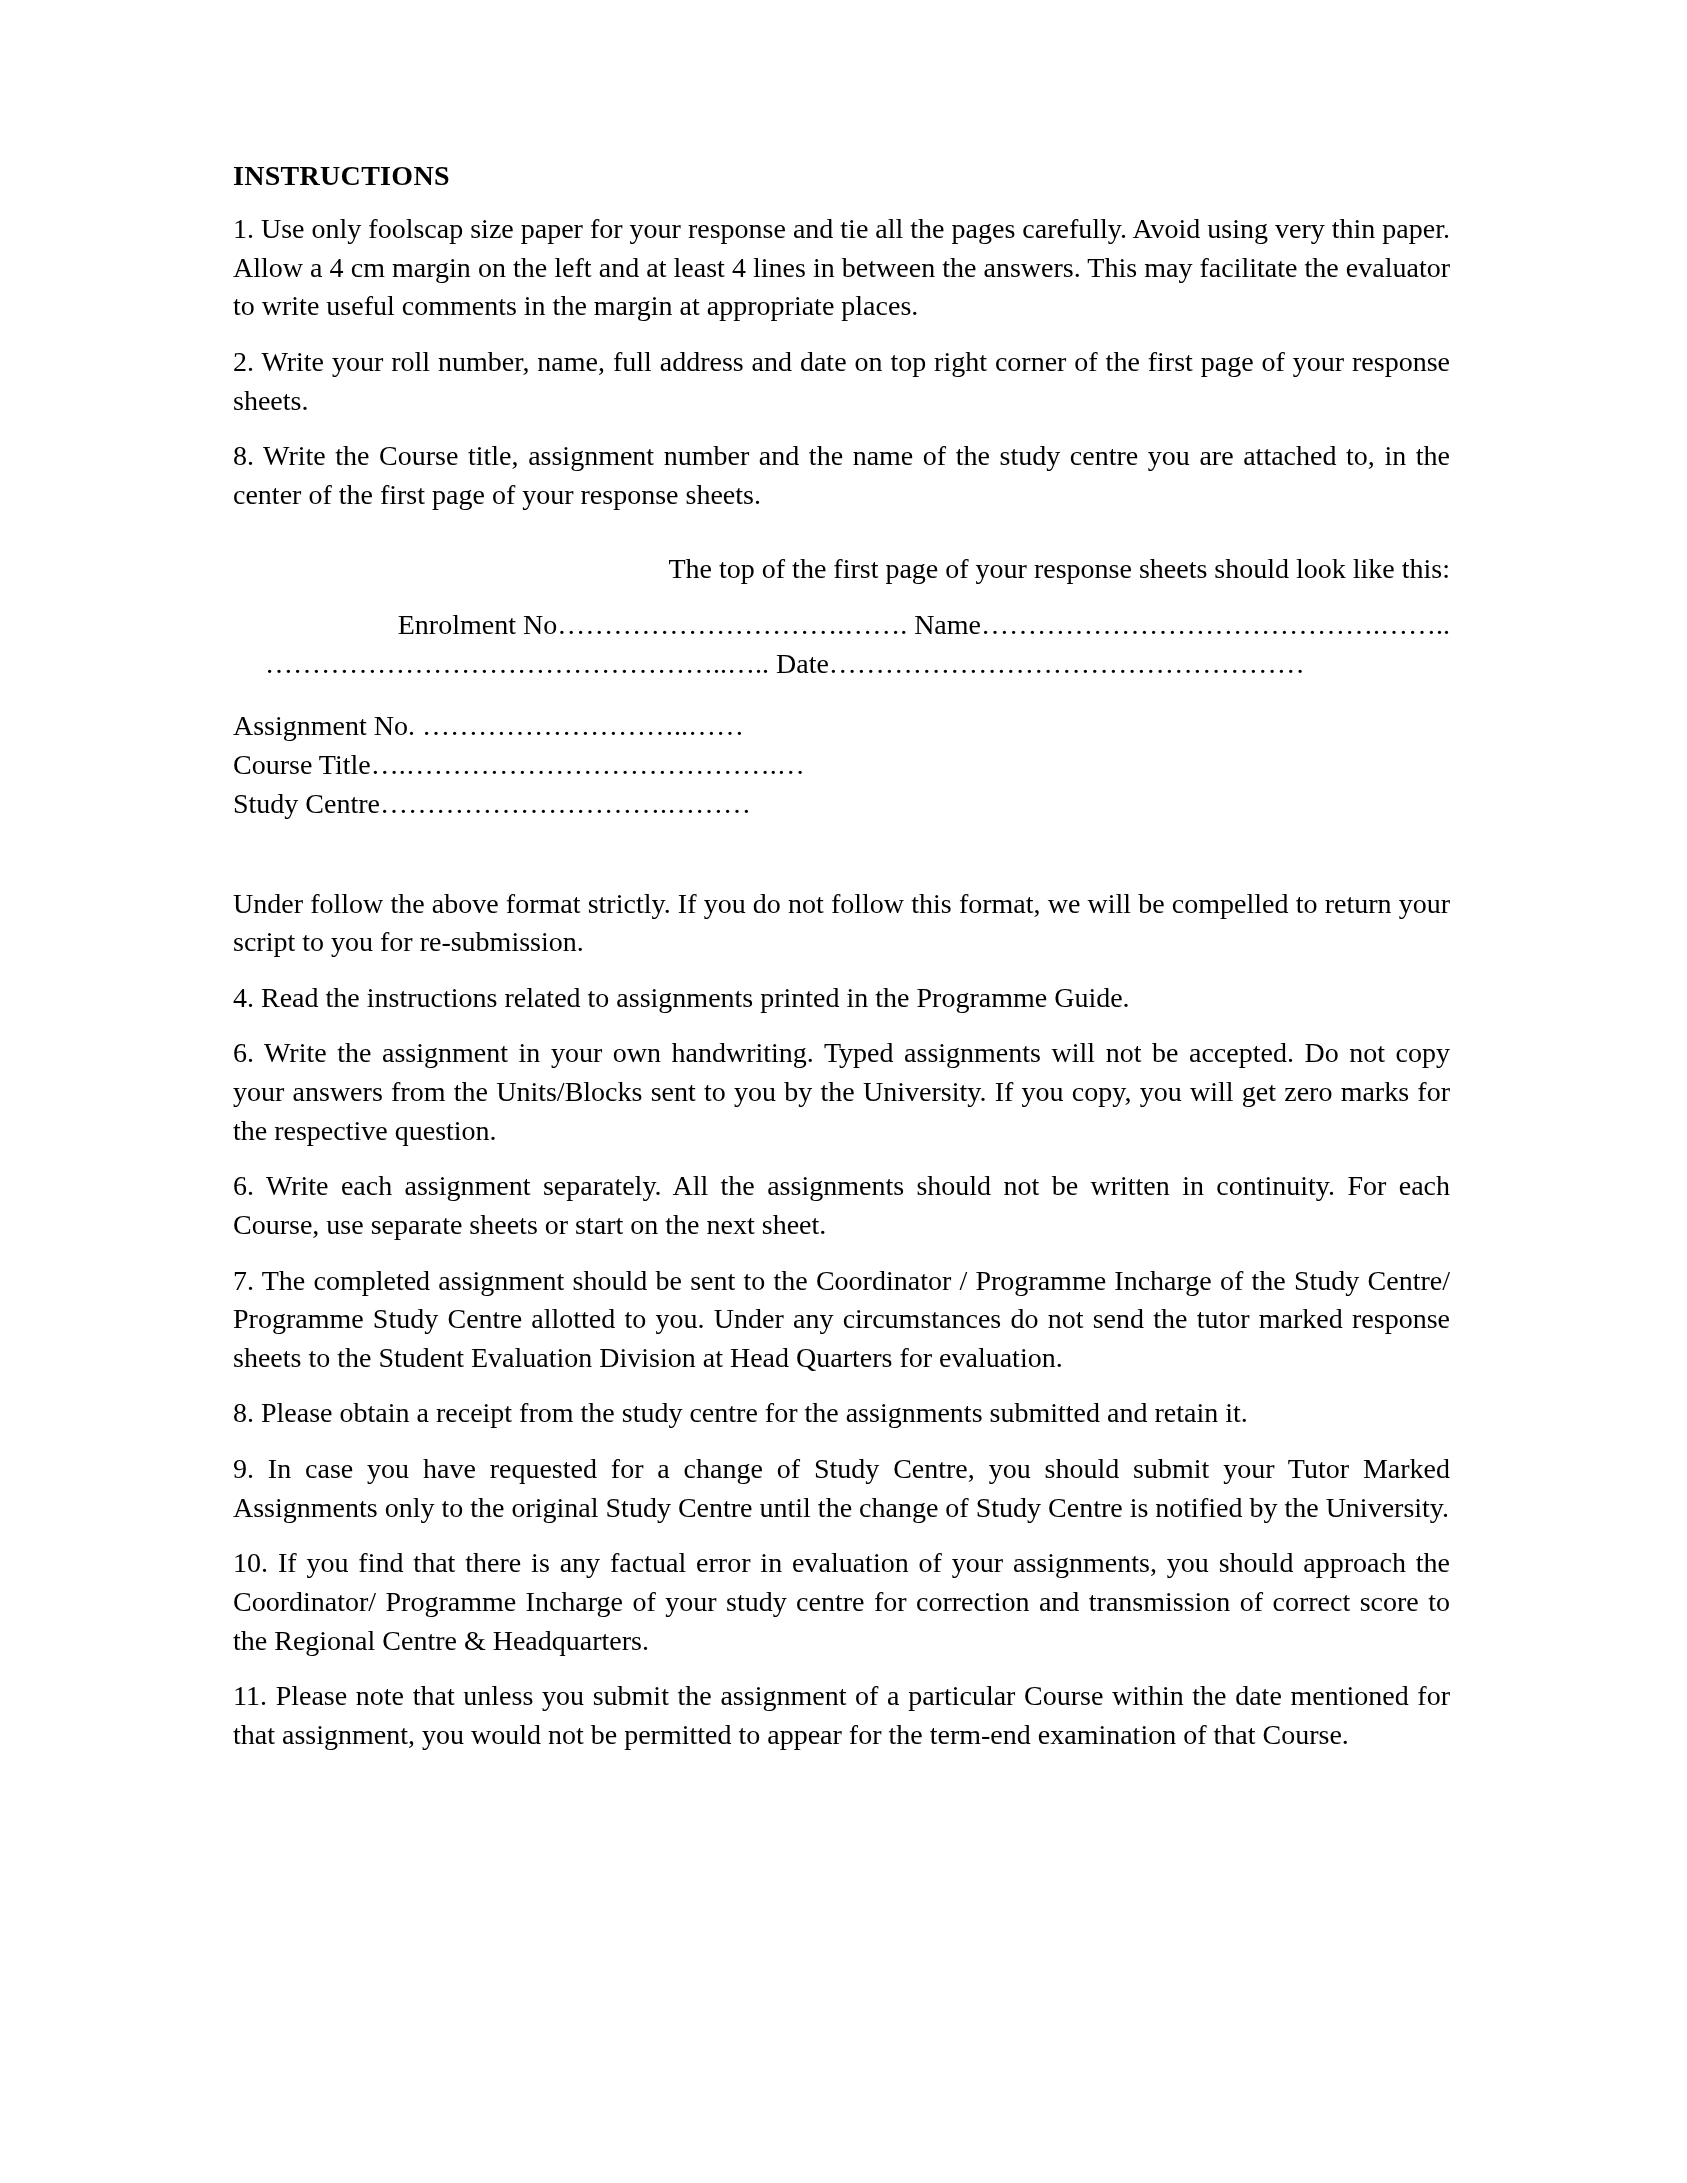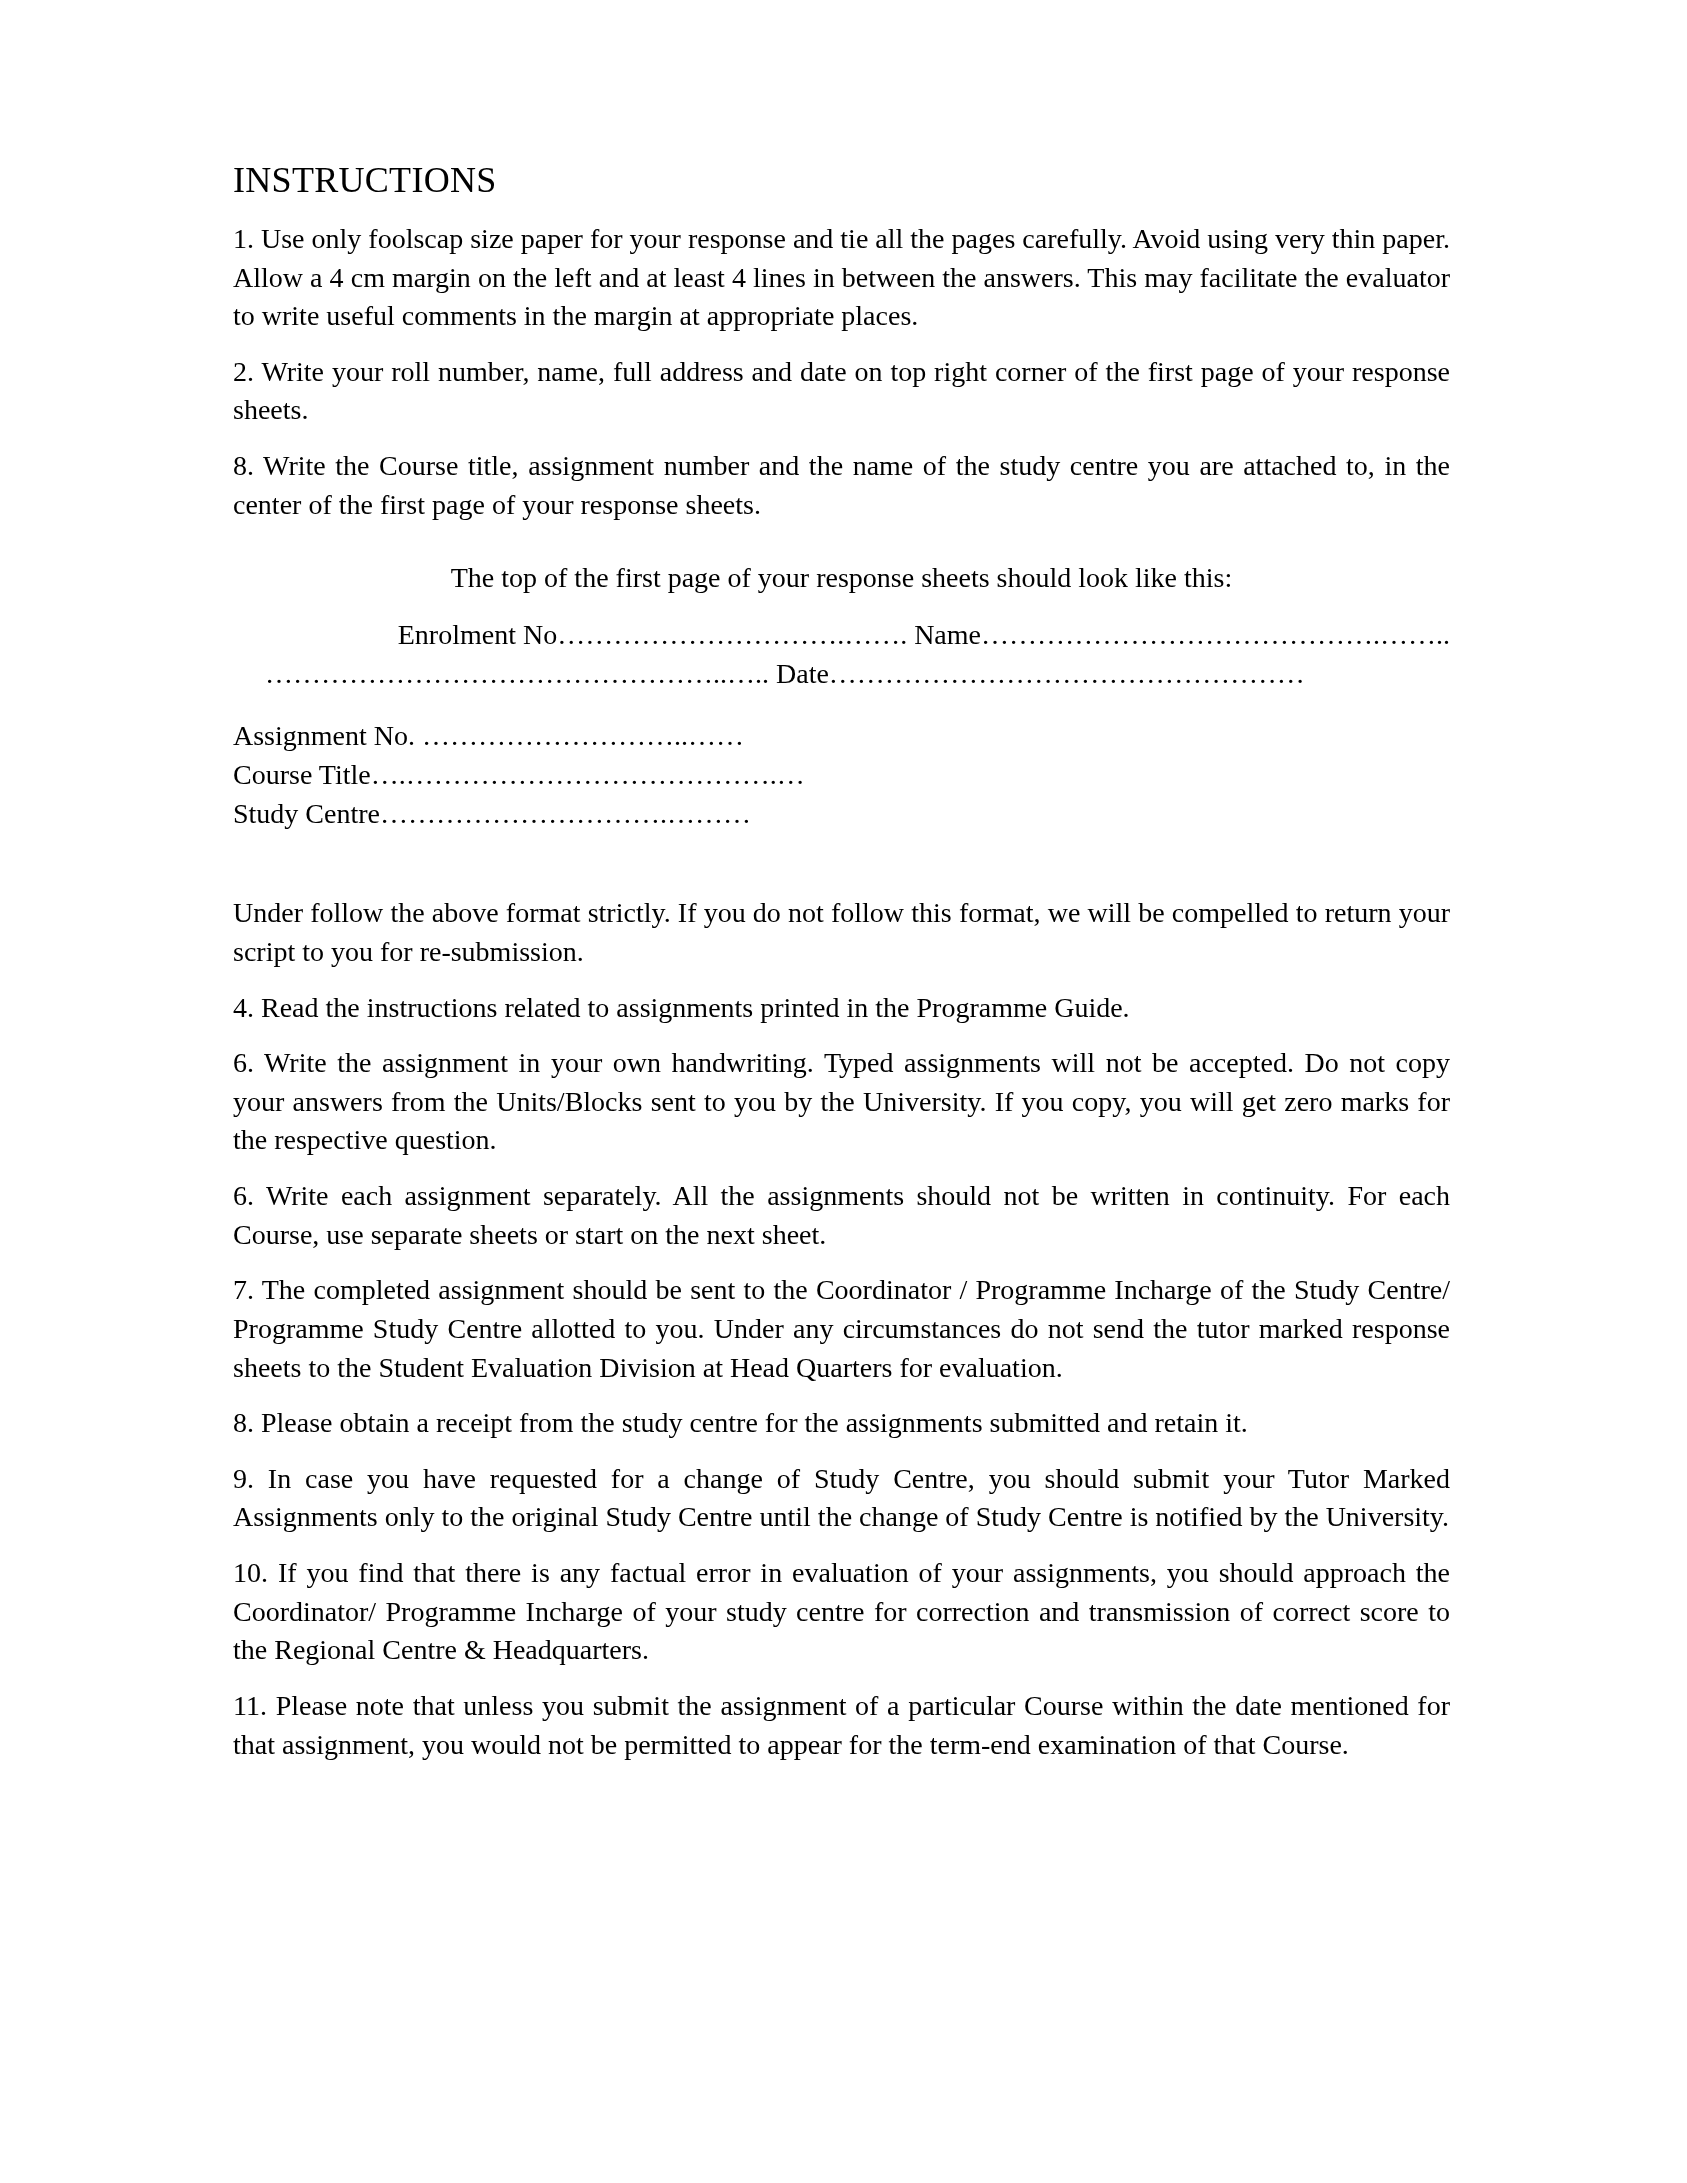--- a/index.html
+++ b/index.html
@@ -22,38 +22,38 @@
     background: #ffffff;
     box-sizing: border-box;
   }
   .content {
     position: absolute;
     left: 233px;
     top: 159px;
     width: 1217px;
   }
   .doc-heading {
-    font-size: 36px;
-    font-weight: normal;
+    font-size: 28px;
+    font-weight: bold;
     line-height: 1.22;
     margin: 0 0 12px 0;
     letter-spacing: 0.3px;
   }
   p.para {
     font-size: 28px;
     line-height: 1.38;
     text-align: justify;
     text-justify: inter-word;
     margin: 0 0 17px 0;
   }
   p.para.tight {
     margin-top: 17px;
   }
   p.para.nojust {
-    text-align: center;
+    text-align: right;
     margin-top: 35px;
   }
   
   .form-block {
     margin: 17px 0 0 0;
     font-size: 28px;
     line-height: 1.40;
   }
   .form-line {
     white-space: nowrap;

